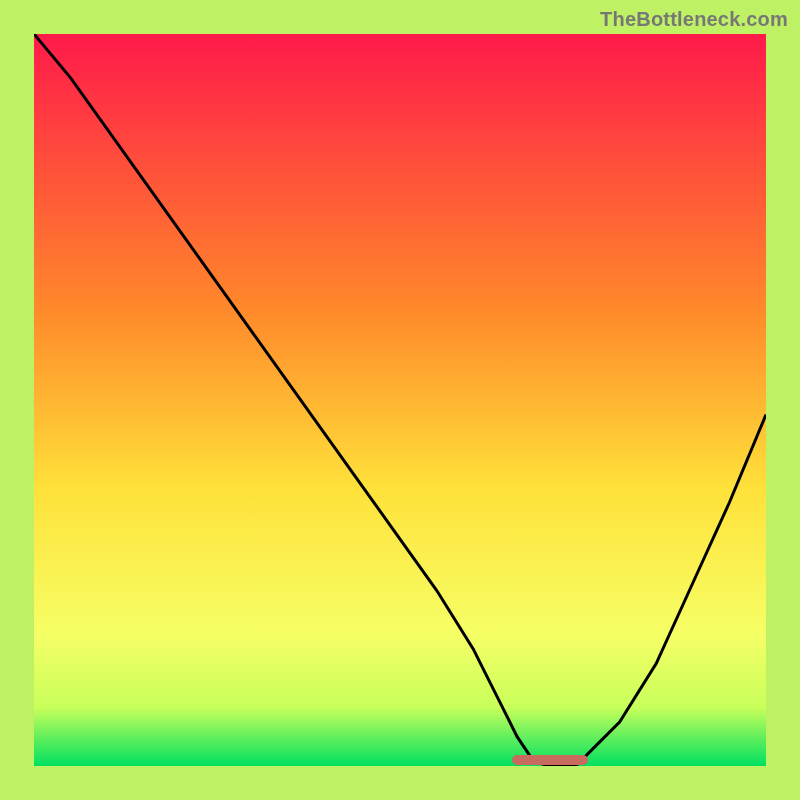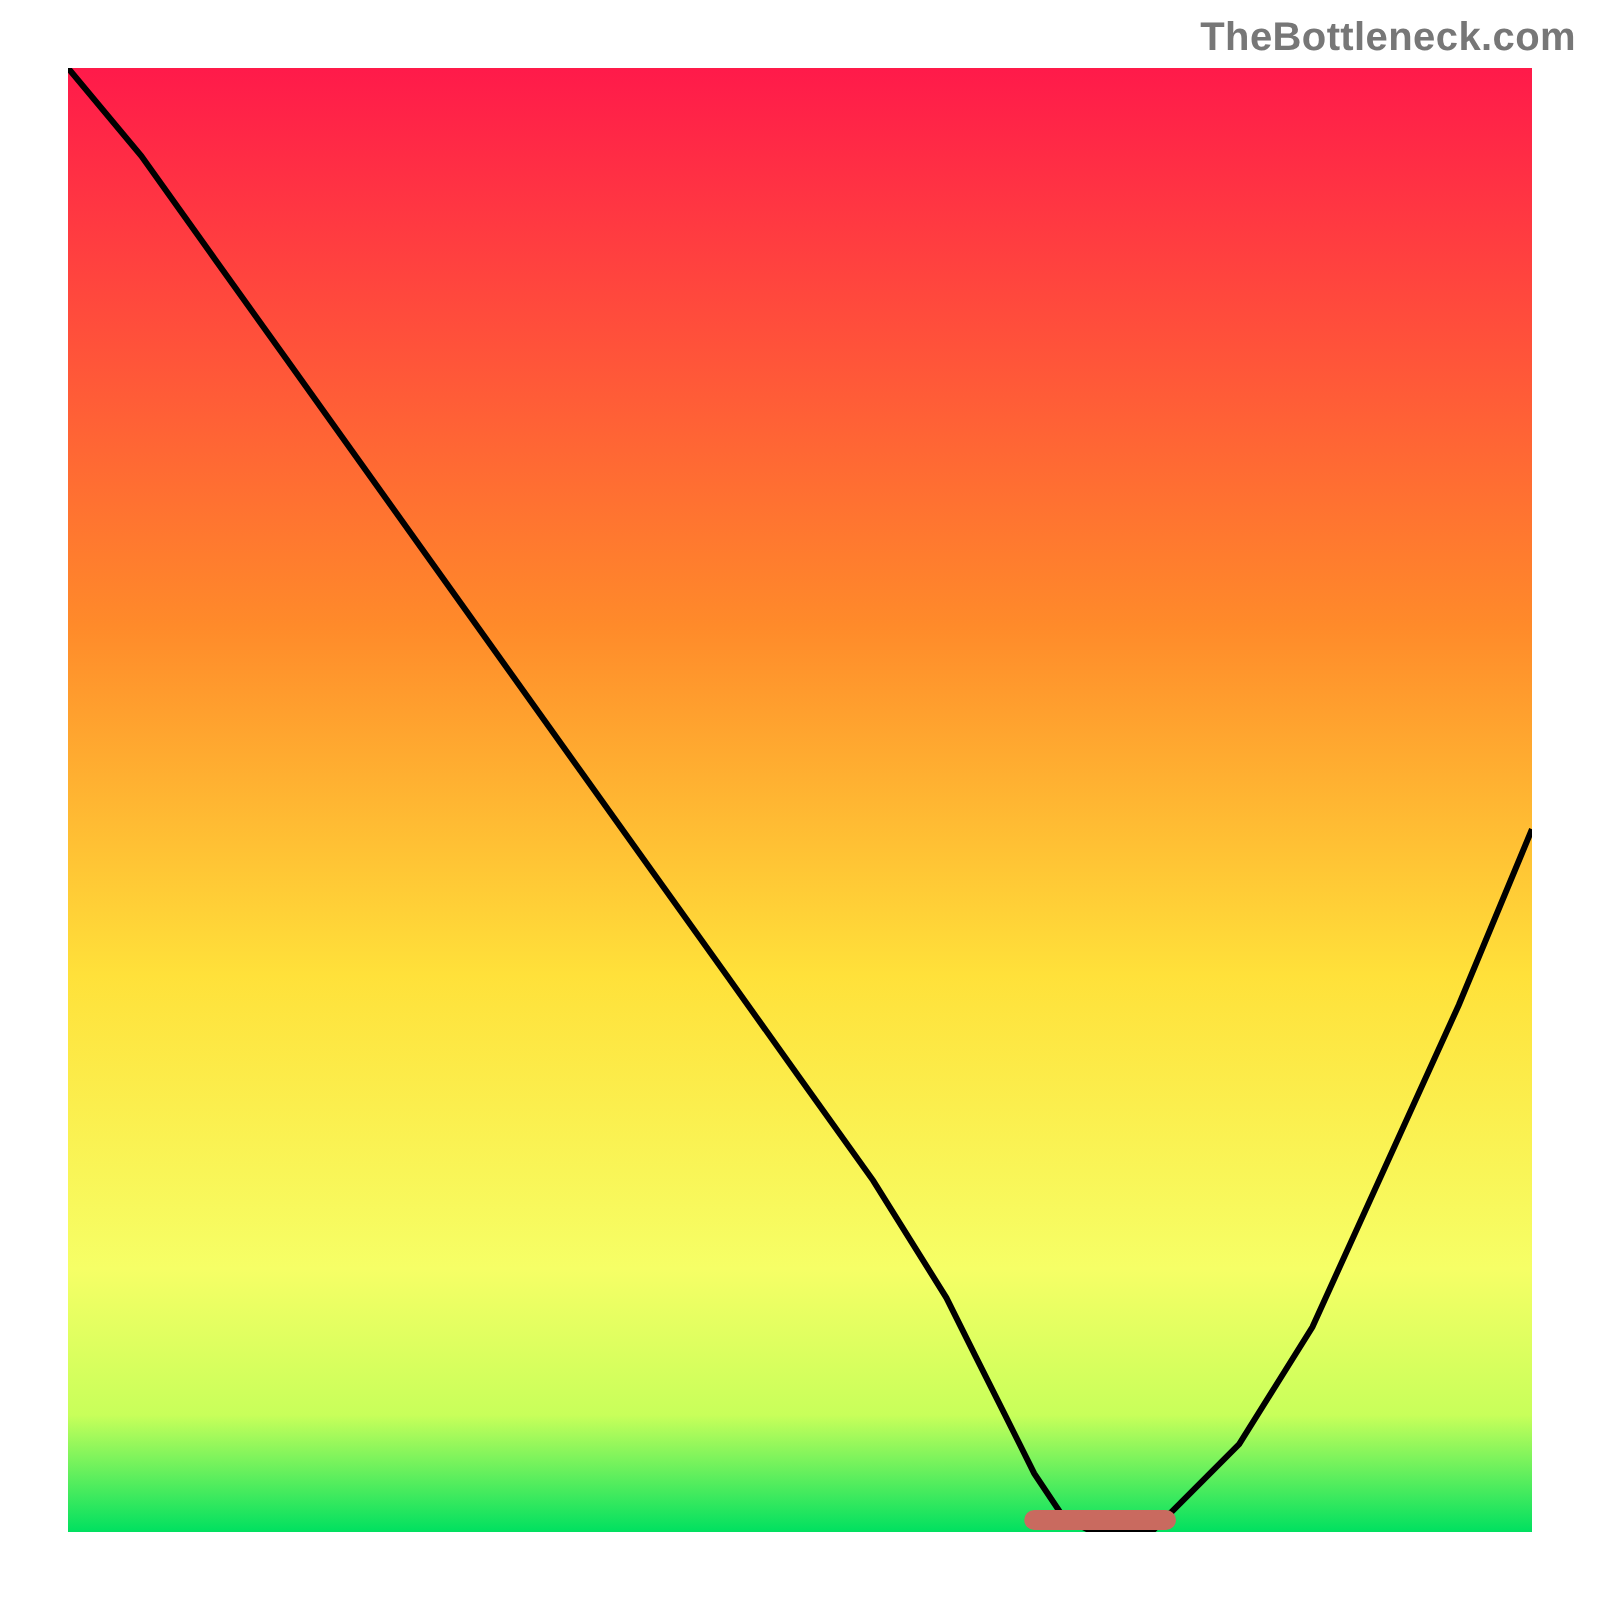--- a/index.html
+++ b/index.html
@@ -8,21 +8,21 @@
     width: 800px;
     height: 800px;
     background: #000;
     font-family: Arial, Helvetica, sans-serif;
     overflow: hidden;
   }
   .stage {
     position: relative;
     width: 800px;
     height: 800px;
-    background: #ffffff;
+    background: #bef264;
   }
   .watermark {
     position: absolute;
     top: 8px;
     right: 12px;
     color: #777;
     font-size: 20px;
     font-weight: 600;
     letter-spacing: 0.2px;
     user-select: none;

